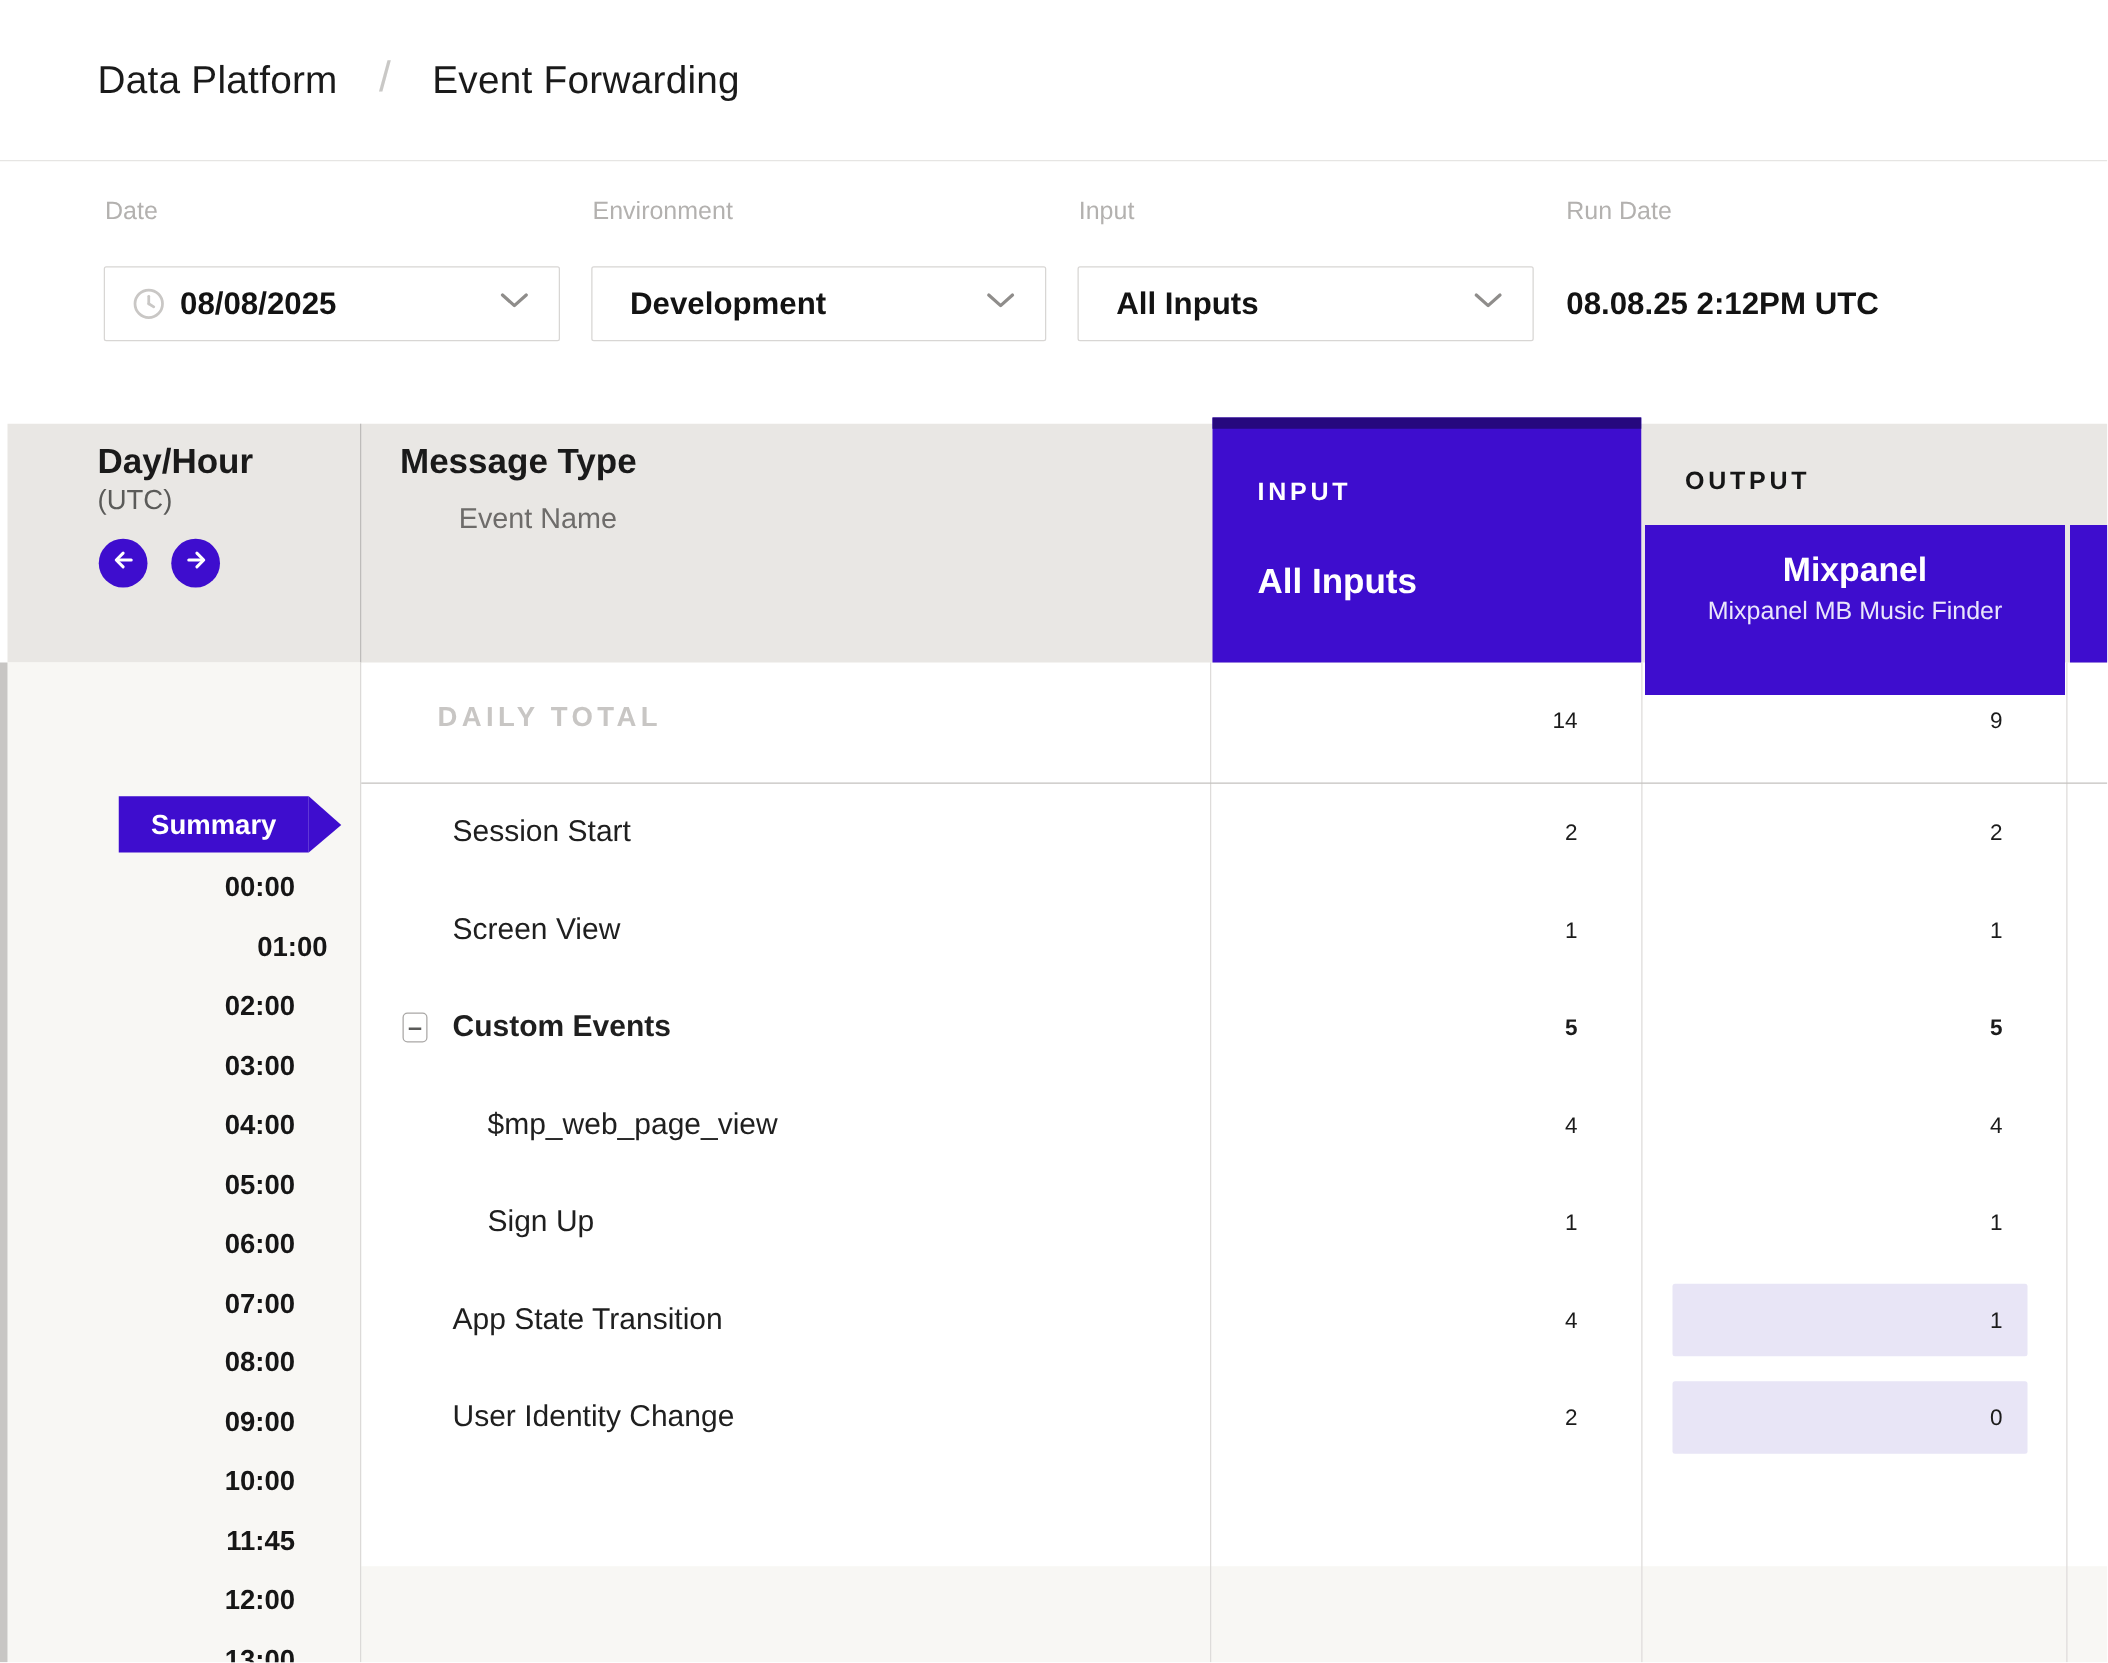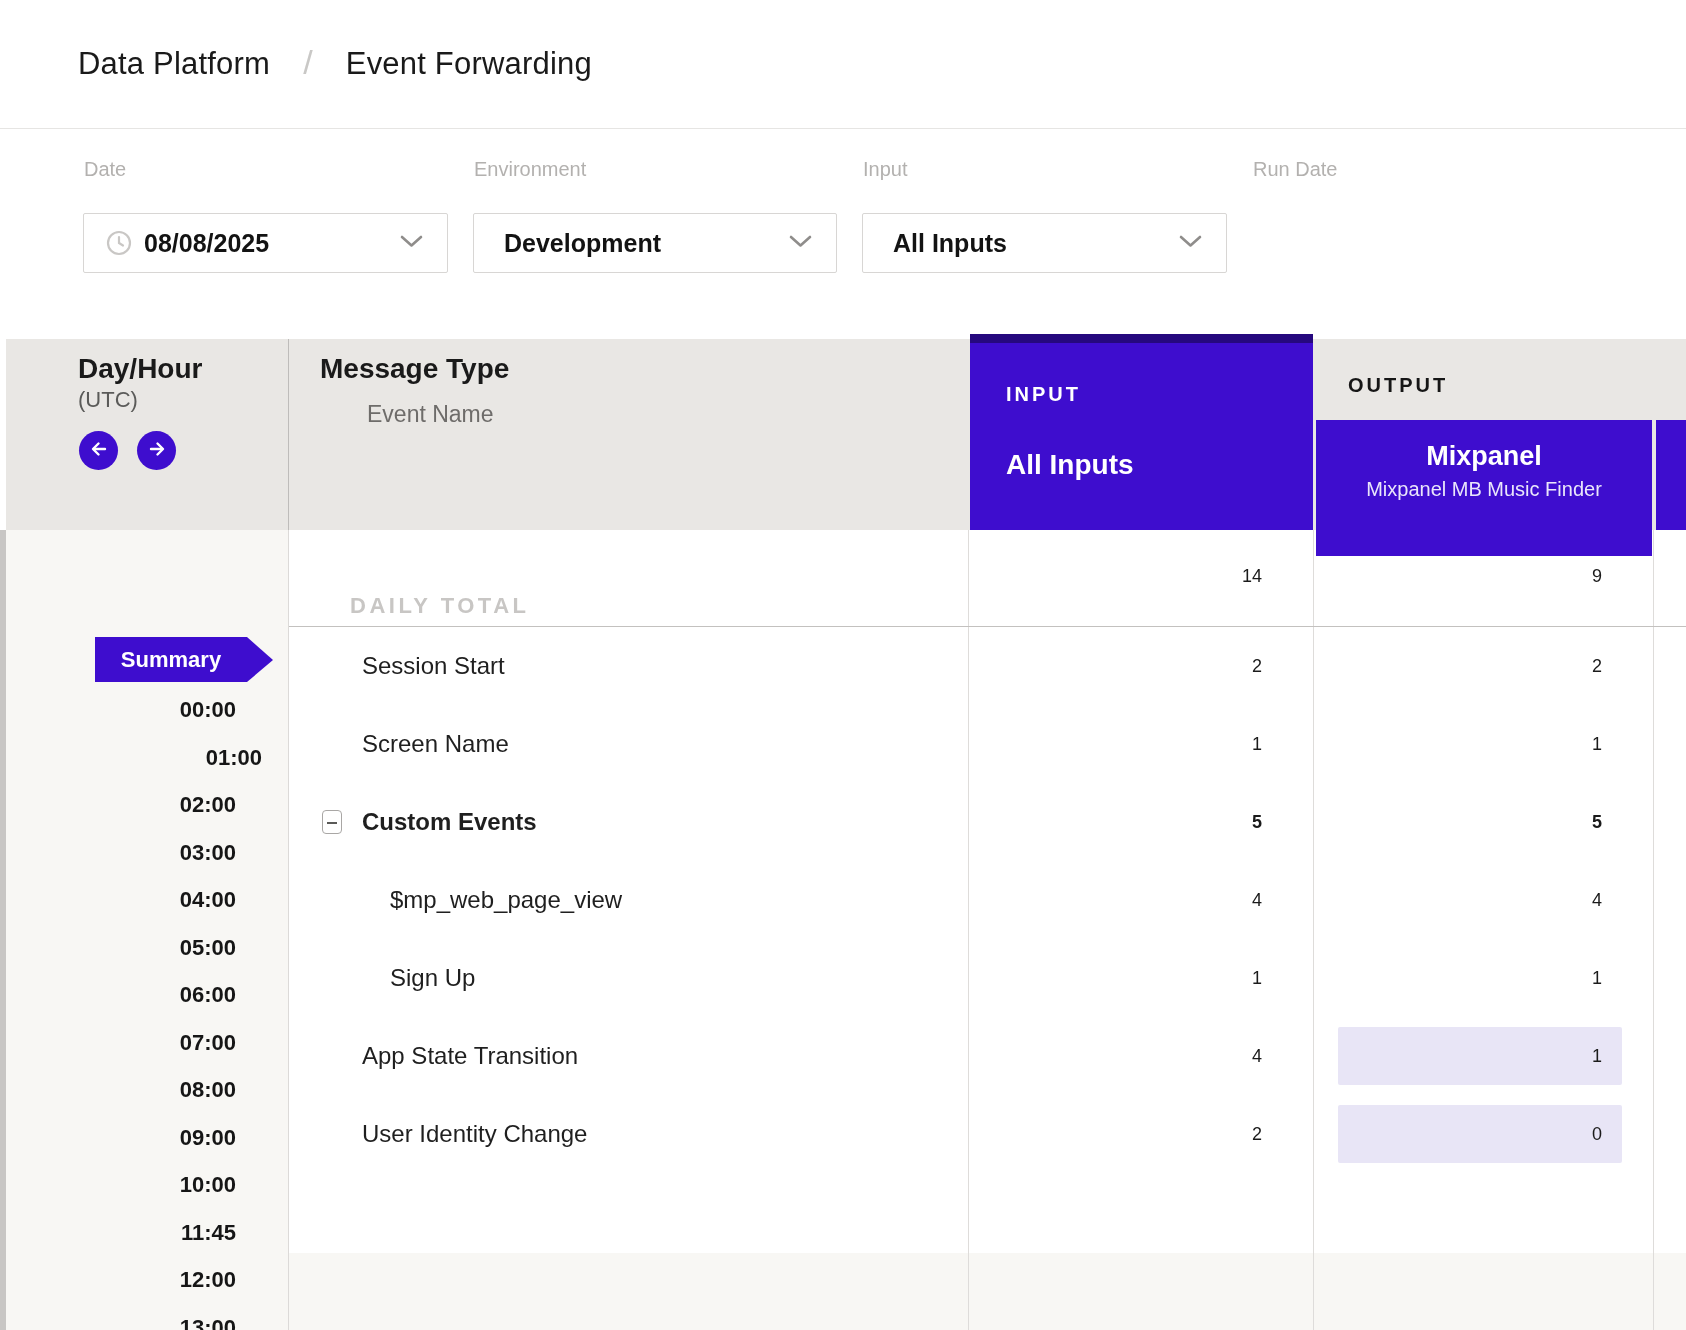--- a/index.html
+++ b/index.html
@@ -49,21 +49,21 @@
   
   .rail{left:6px;top:530px;width:282px;height:800px;background:var(--rail);}
   .rail-edge{left:0;top:530px;width:6px;height:800px;background:#C8C6C4;}
   .rail-divider-top{left:288px;top:339px;width:1px;height:191px;background:#BEBCBA;}
   .rail-divider-bottom{left:288px;top:530px;width:1px;height:800px;background:#DCDAD8;}
   .col-line{top:530px;width:1px;height:800px;background:#DEDCDA;}
   .footer-band{left:289px;top:1253px;width:1397px;height:77px;background:var(--rail);}
   .daily-sep{left:289px;top:626px;width:1397px;height:1px;background:#C3C1BF;}
 
   
-  .daily-total-label{left:350px;top:561px;font-size:22px;font-weight:700;letter-spacing:3.5px;color:#C8C6C4;margin-top:32px;}
+  .daily-total-label{left:350px;top:561px;font-size:22px;font-weight:700;letter-spacing:3.5px;color:#C8C6C4;}
 
   
   .cell-value{height:30px;line-height:30px;font-size:18px;text-align:right;color:#1B1B1B;}
   .cell-value.in{left:970px;width:292px;}
   .cell-value.out{left:1316px;width:286px;}
   .cell-value.bold{font-weight:700;}
   .row-label{height:30px;line-height:30px;font-size:24px;color:#1F1F1F;white-space:nowrap;cursor:pointer;}
   .row-label.bold{font-weight:700;}
   .cell-highlight{left:1338px;width:284px;height:58px;background:var(--highlight);border-radius:2px;}
   .collapse-box{left:322px;width:20px;height:24px;border:1.5px solid #A9A7A5;border-radius:4px;box-sizing:border-box;cursor:pointer;}
@@ -121,20 +121,21 @@
 
   <div class="abs filter-box" style="left:862px;width:365px;">
     <span class="filter-value" style="margin-left:30px;">All Inputs</span>
     <span class="chev">
       <svg width="23" height="13" viewBox="0 0 23 13">
           <polyline points="2,2 11.5,10.5 21,2" fill="none" stroke="#8F8D8B" stroke-width="2.6" stroke-linecap="round" stroke-linejoin="round"></polyline>
         </svg>
     </span>
   </div>
 
+  <div class="abs run-date-value" style="left:1253px;">08.08.25 2:12PM UTC</div>
 
   <div class="abs band"></div>
 
   <div class="abs col-title" style="left:78px;top:352px;">Day/Hour</div>
   <div class="abs utc" style="left:78px;top:386px;">(UTC)</div>
 
   <div class="abs nav-circle" style="left:79px;top:431px;">
     <span><svg width="22" height="22" viewBox="0 0 22 22">
           <line x1="17" y1="11" x2="6" y2="11" stroke="#fff" stroke-width="2.4" stroke-linecap="round"></line>
           <polyline points="10.5,5.5 5,11 10.5,16.5" fill="none" stroke="#fff" stroke-width="2.4" stroke-linecap="round" stroke-linejoin="round"></polyline>
@@ -174,21 +175,21 @@
   <div class="abs daily-sep"></div>
 
   <div class="abs daily-total-label">DAILY TOTAL</div>
   <div class="abs cell-value in" style="top:561px;">14</div>
   <div class="abs cell-value out" style="top:561px;">9</div>
 
   <div id="rows-layer">
       <div class="abs row-label" style="top: 651px; left: 362px;">Session Start</div>
       <div class="abs cell-value in" style="top: 651px;">2</div>
       <div class="abs cell-value out" style="top: 651px;">2</div>
-      <div class="abs row-label" style="top: 729px; left: 362px;">Screen Name</div>
+      <div class="abs row-label" style="top: 729px; left: 362px;">Screen View</div>
       <div class="abs cell-value in" style="top: 729px;">1</div>
       <div class="abs cell-value out" style="top: 729px;">1</div>
       <div class="abs collapse-box" style="top: 810px;"></div>
       <div class="abs row-label bold" style="top: 807px; left: 362px;">Custom Events</div>
       <div class="abs cell-value in bold" style="top: 807px;">5</div>
       <div class="abs cell-value out bold" style="top: 807px;">5</div>
       <div class="abs row-label" style="top: 885px; left: 390px;">$mp_web_page_view</div>
       <div class="abs cell-value in" style="top: 885px;">4</div>
       <div class="abs cell-value out" style="top: 885px;">4</div>
       <div class="abs row-label" style="top: 963px; left: 390px;">Sign Up</div>

